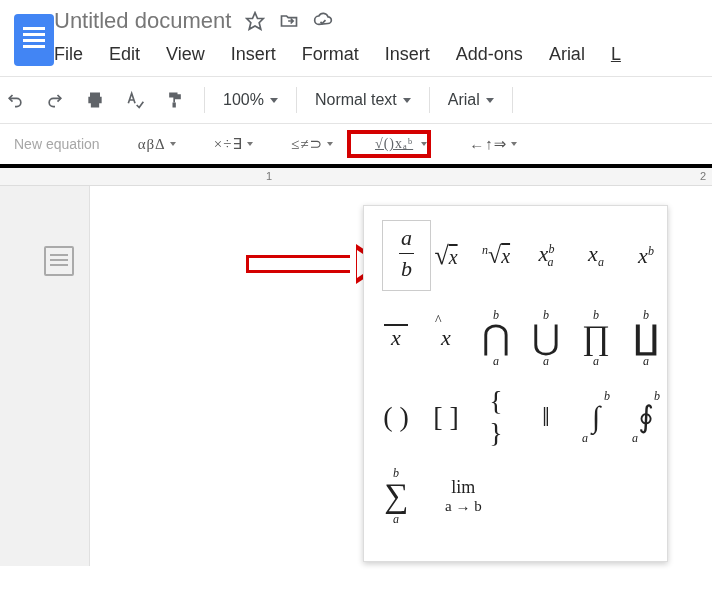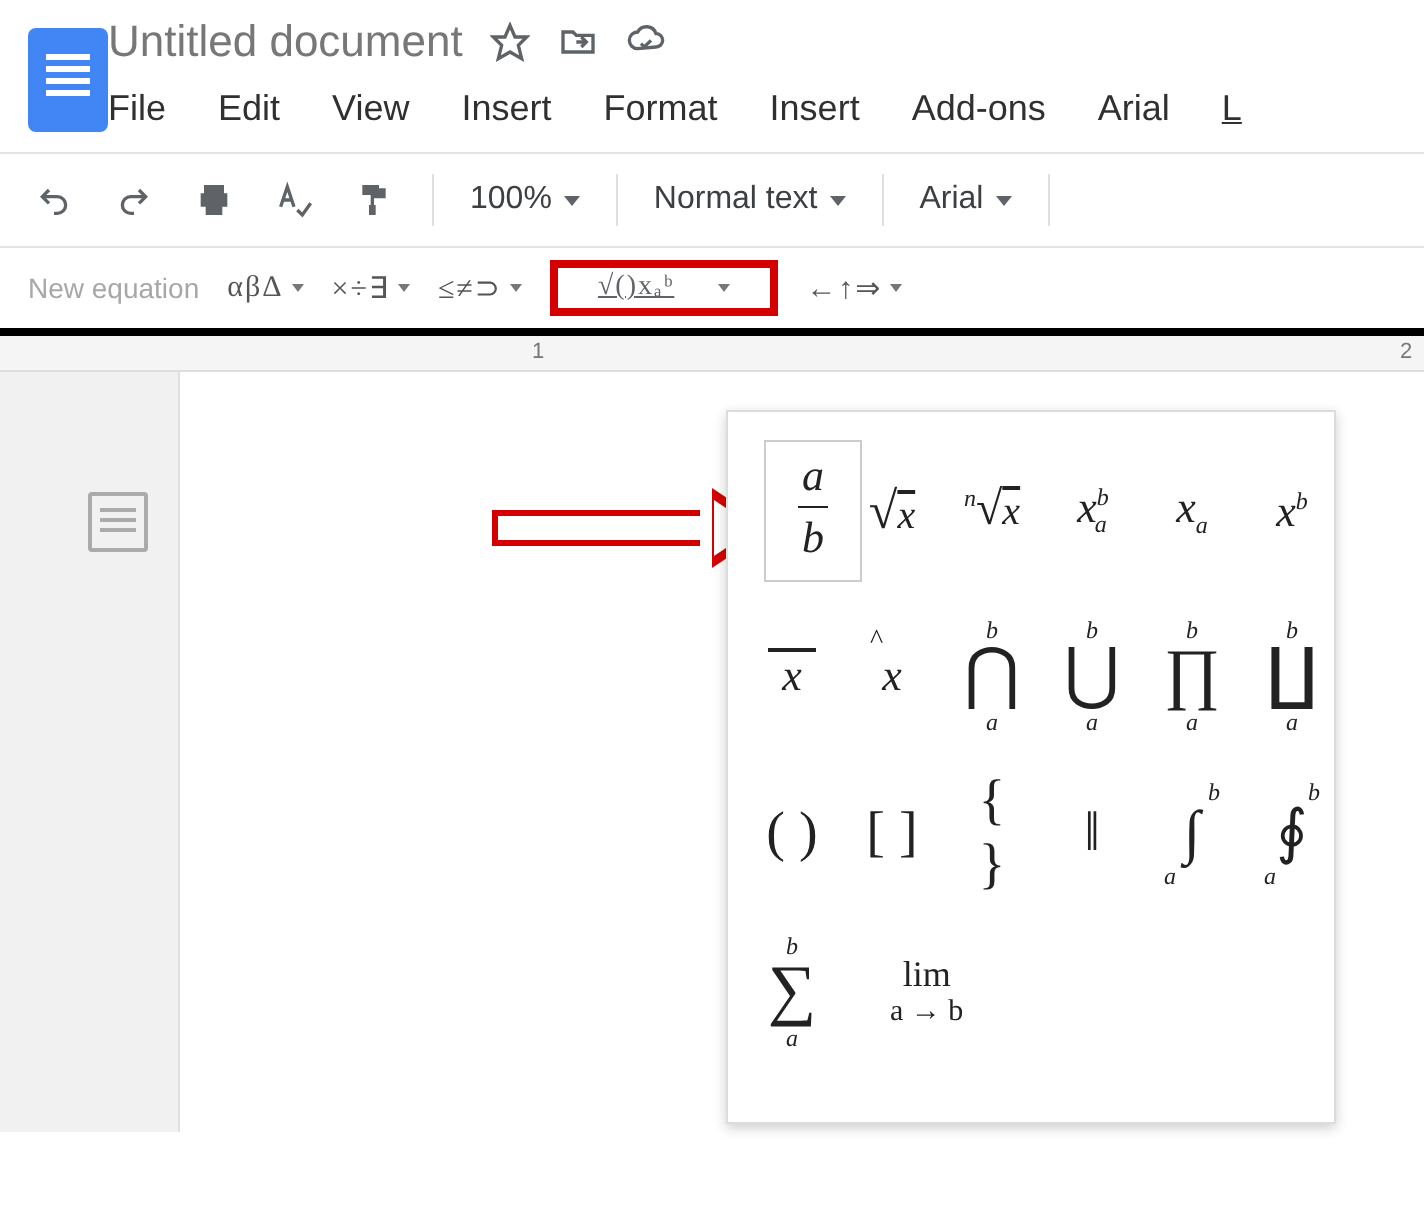--- a/index.html
+++ b/index.html
@@ -12,33 +12,33 @@
   .title-row { display:flex; align-items:center; gap:14px; }
   .doc-title { font-size: 22px; color:#777; font-weight:400;}
   .title-icon { width:20px; height:20px; color:#5f6368; display:flex;align-items:center;justify-content:center;}
 
   
   .menubar { display:flex; gap:26px; padding-top:10px; font-size:18px; color:#303030;}
   .menubar span{cursor:default;}
   .menubar .L{ text-decoration: underline;}
 
   
-  .toolbar { border-top:1px solid #e4e4e4; border-bottom:1px solid #e4e4e4; margin-top:10px; padding: 10px 16px; display:flex; align-items:center; gap:18px;}
+  .toolbar { border-top:1px solid #e4e4e4; border-bottom:1px solid #e4e4e4; margin-top:10px; padding: 10px 4px; display:flex; align-items:center; gap:18px;}
   .tb-icon{ width:22px;height:22px;color:#5f6368;display:flex;align-items:center;justify-content:center;}
   .sep{width:1px;height:26px;background:#e0e0e0;}
   .tb-drop{ display:flex;align-items:center;gap:6px; font-size:16px;color:#3c4043;}
   .caret{width:0;height:0;border-left:4px solid transparent;border-right:4px solid transparent;border-top:5px solid #5f6368;display:inline-block;}
   .caret-sm{width:0;height:0;border-left:3px solid transparent;border-right:3px solid transparent;border-top:4px solid #777;display:inline-block;}
 
   
   .eqbar{ border-bottom:4px solid #000000; padding:8px 14px; display:flex;align-items:center; gap:14px; height:44px;}
   .new-eq{color:#a7a7a7; font-size:14px;}
   .eq-group{display:flex;align-items:center;gap:4px; color:#555; font-size:15px;}
-  .eq-highlight{ border:4px solid #d40000; padding:2px 20px; display:flex;align-items:center;gap:22px;text-decoration:underline;}
-  .eq-glyph{ font-family: 'Times New Roman', serif; letter-spacing:1px;}
+  .eq-highlight{ border:4px solid #d40000; padding:2px 0; display:flex;align-items:center;gap:8px;text-decoration:underline;}
+  .eq-glyph{ font-family: 'Times New Roman', serif; letter-spacing:1px;margin-left:24px;}
 
   
   .ruler{ height:18px; background:#f5f5f5; position:relative; font-size:11px;color:#777; border-bottom:1px solid #ddd;}
   .ruler .mark{ position:absolute; top:2px;}
   .canvas{ display:flex; height:380px;}
   .gutter{ width:90px; background:#f1f1f1; border-right:1px solid #e0e0e0; position:relative;}
   .outline-box{ position:absolute; top:60px; left:44px; width:30px;height:30px;border:2px solid #aaa; border-radius:2px;}
   .outline-box::before{content:"";position:absolute;left:4px;top:6px;width:18px;height:2px;background:#aaa;box-shadow:0 5px 0 #aaa,0 10px 0 #aaa;}
   .page{ flex:1; background:#fff;}
 

